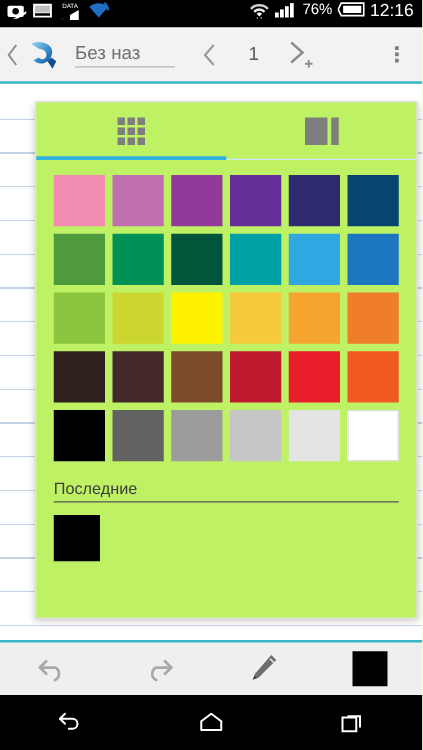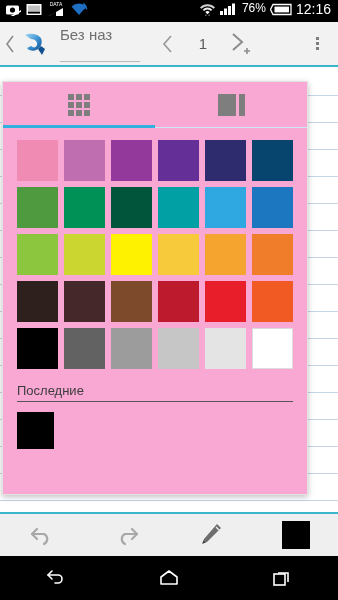--- a/index.html
+++ b/index.html
@@ -44,21 +44,21 @@
   }
   #appbar-back {
     width: 20px; height: 45px;
     display: flex; align-items: center; justify-content: center;
   }
   #app-logo { width: 30px; height: 30px; position: relative; }
   #title-field {
     margin-left: 10px;
     width: 80px;
     border-bottom: 1px solid #b8b8b8;
-    padding-bottom: 18px;
+    padding-bottom: 2px;
   }
   #title-text {
     font-size: 15px; color: #6f6f6f;
     white-space: nowrap; overflow: hidden;
   }
   #page-prev {
     margin-left: 14px; width: 26px; height: 45px;
     display: flex; align-items: center; justify-content: center;
   }
   #page-num {
@@ -86,23 +86,23 @@
       repeating-linear-gradient(
         to bottom,
         #ffffff 0px, #ffffff 26px,
         #c6d4e8 26px, #c6d4e8 27px
       );
   }
 
   
   #color-dialog {
     position: absolute;
-    left: 2px; top: 81px;
+    left: 28px; top: 81px;
     width: 306px; height: 414px;
-    background: #f9a8d4;
+    background: #bef264;
     box-shadow: 0 2px 6px rgba(0,0,0,0.25);
     border: 1px solid #e2e2e2;
   }
   #dialog-tabs {
     position: relative;
     height: 46px;
     display: flex;
   }
   .tab {
     flex: 1;

